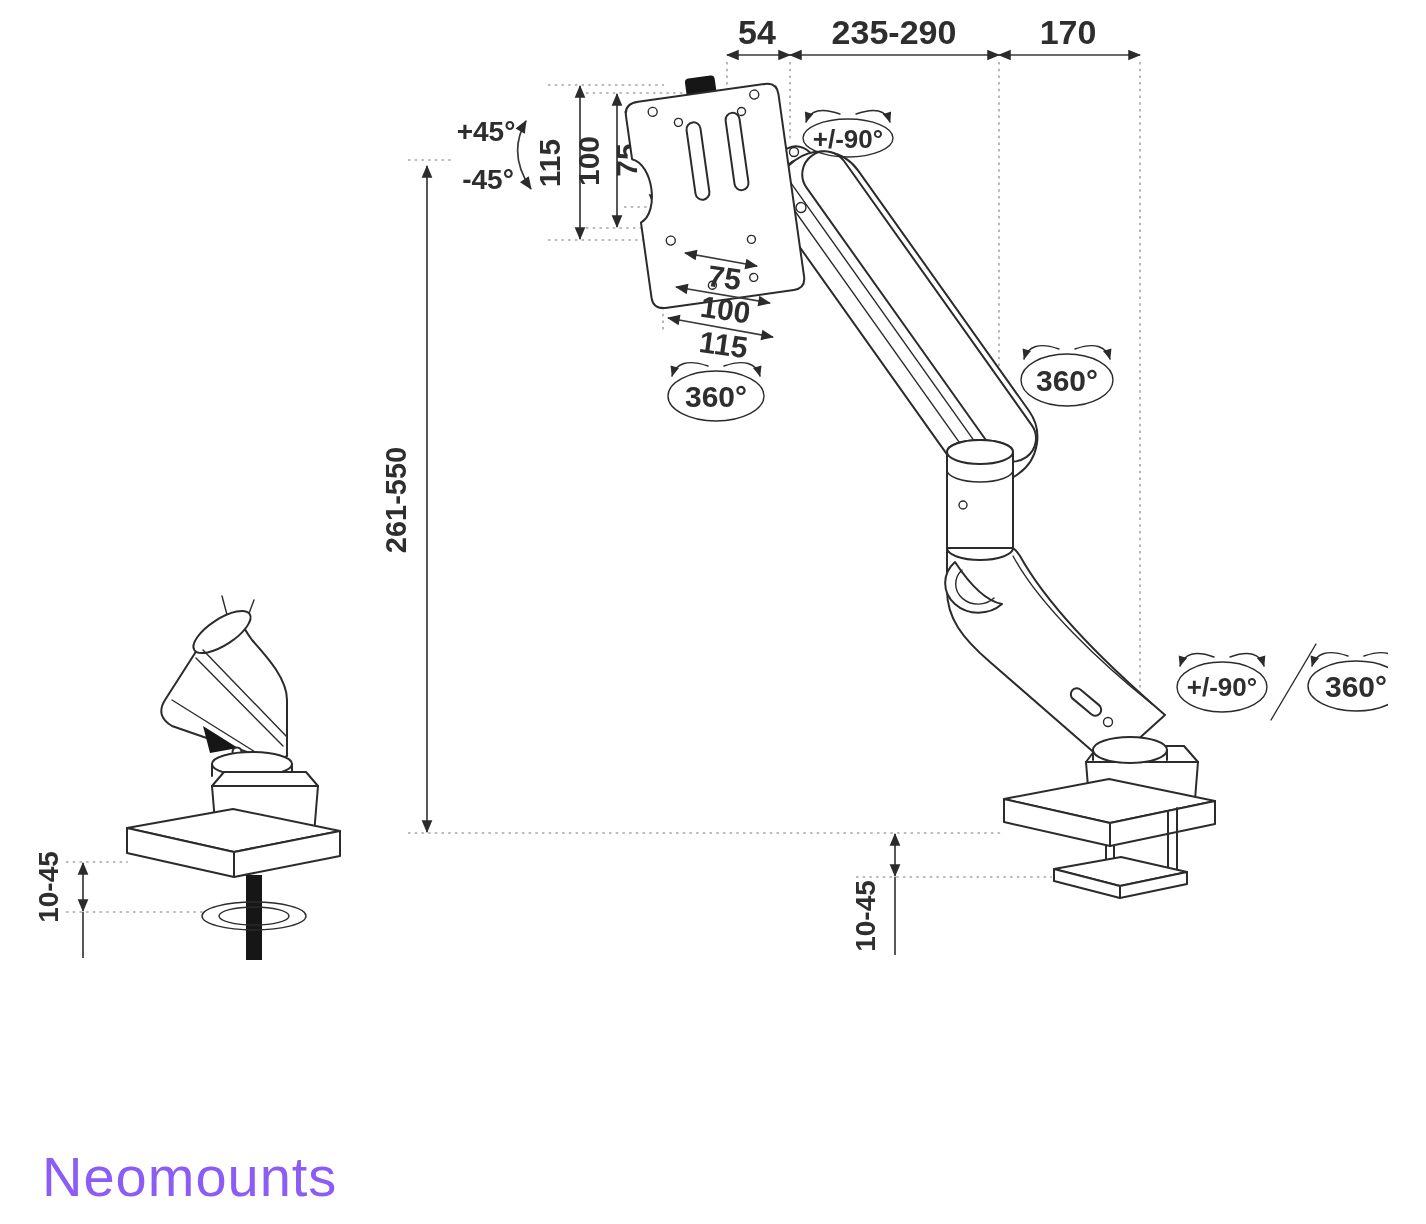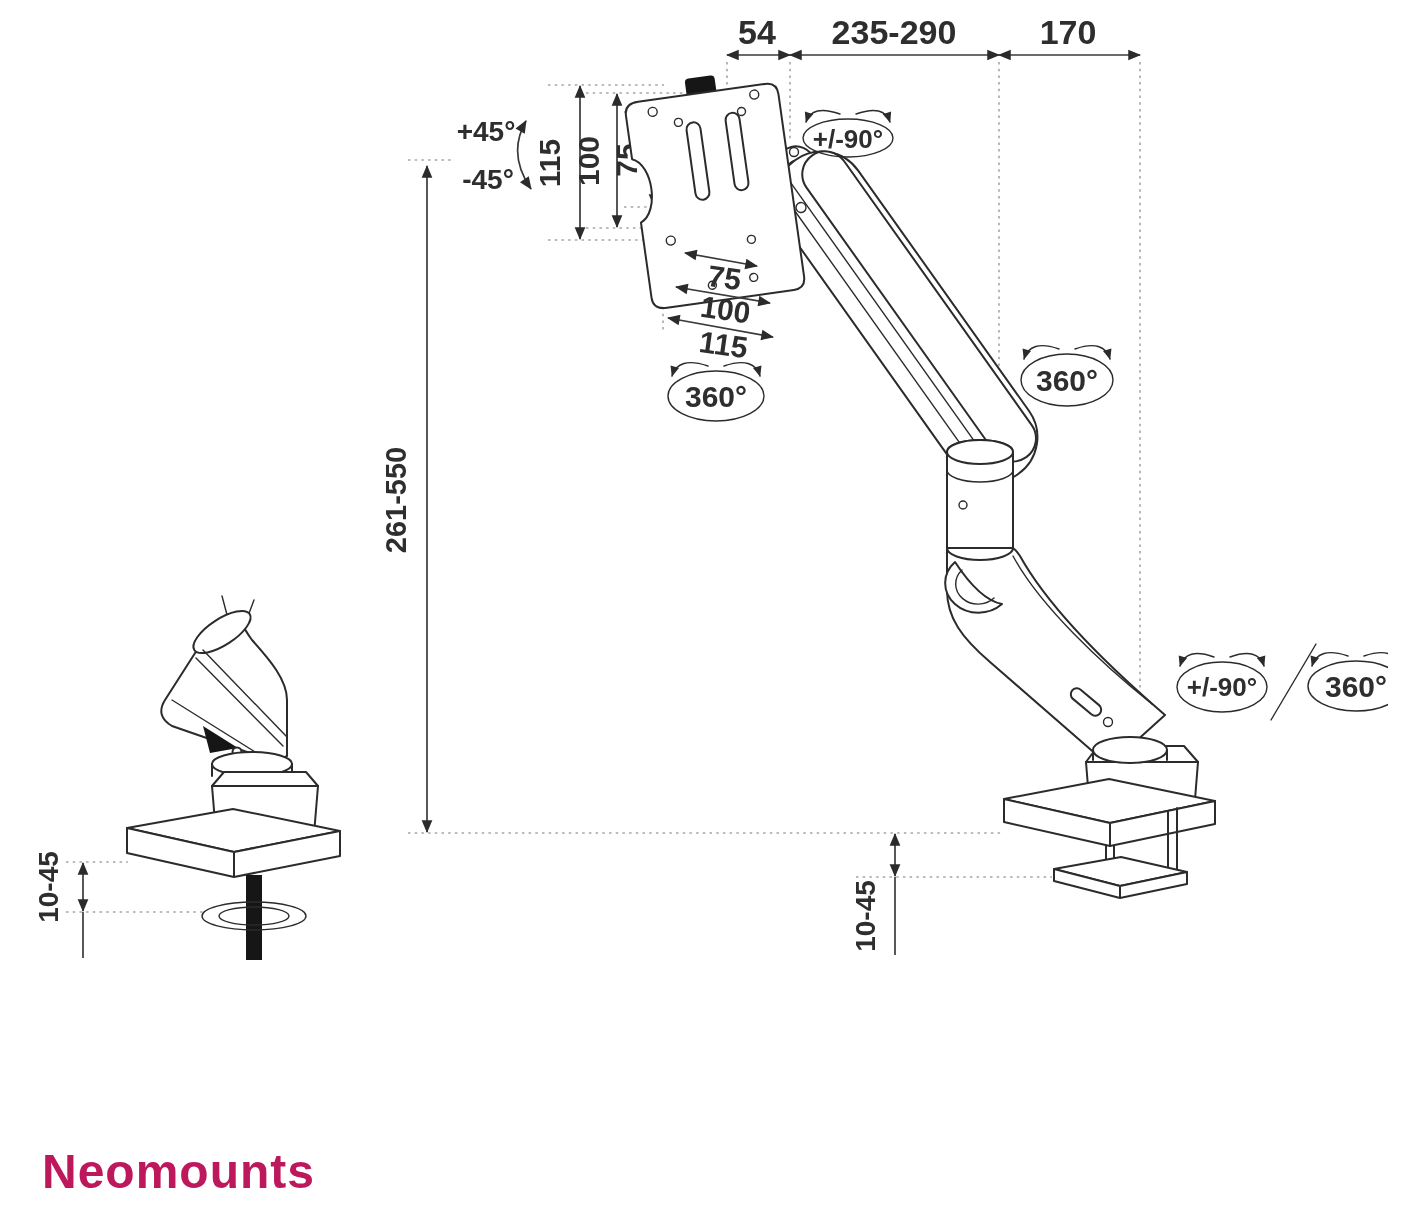--- a/index.html
+++ b/index.html
@@ -10,22 +10,22 @@
   .art  {fill:none;stroke:#2b2b2b;stroke-width:2;stroke-linejoin:round;stroke-linecap:round;}
   .artw {fill:#ffffff;stroke:#2b2b2b;stroke-width:2;stroke-linejoin:round;}
   .thin {fill:none;stroke:#2b2b2b;stroke-width:1.4;stroke-linejoin:round;stroke-linecap:round;}
   .dim  {fill:none;stroke:#3a3a3a;stroke-width:1.7;}
   .dot  {fill:none;stroke:#a6a6a6;stroke-width:1.6;stroke-dasharray:2.5 4.2;}
   .blk  {fill:#161616;stroke:none;}
   text.t{fill:#2e2e2e;font-weight:700;}
   .s34{font-size:34px;} .s30{font-size:30px;} .s29{font-size:29px;}
   .s28{font-size:28px;} .s26{font-size:26px;}
   .mid{text-anchor:middle;}
-  #brand-logo{position:absolute;left:42px;top:1144px;color:#be185d;
-     font-size:48px;font-weight:700;letter-spacing:1px;}
+  #brand-logo{position:absolute;left:42px;top:1144px;color:#8b5cf6;
+     font-size:56px;font-weight:400;letter-spacing:1px;}
 </style>
 </head>
 <body>
 
 <div id="canvas">
 <svg width="1426" height="1224" viewBox="0 0 1426 1224">
   <defs>
     <marker id="ma" viewBox="0 0 10 10" refX="9.2" refY="5" markerWidth="8.5" markerHeight="7.5" orient="auto-start-reverse">
           <path d="M0,0.8 L10,5 L0,9.2 z" fill="#2b2b2b"></path>
         </marker>

